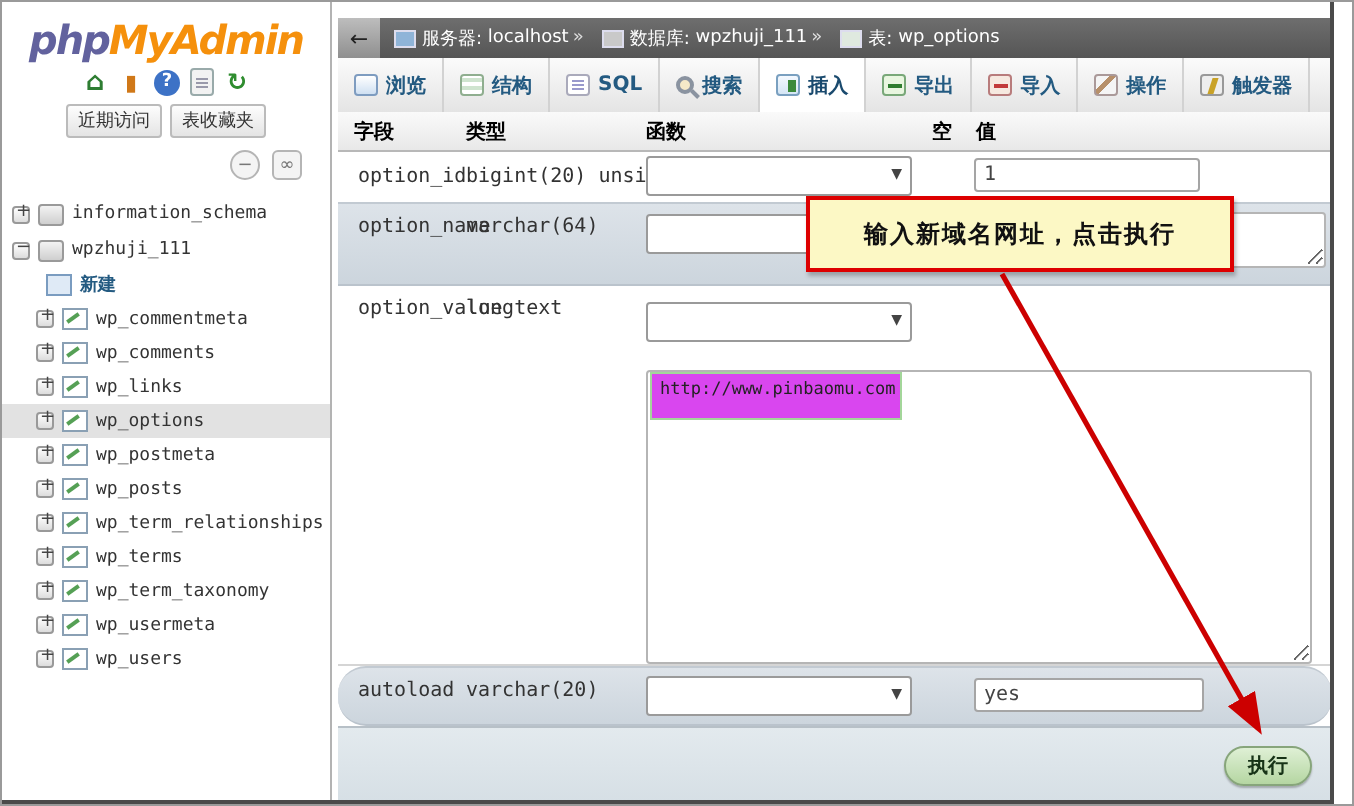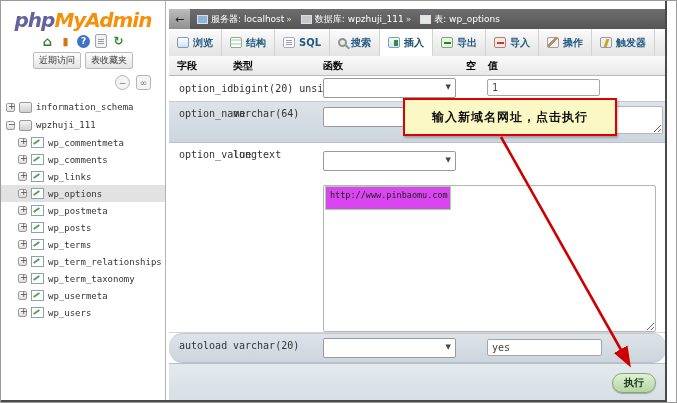--- a/index.html
+++ b/index.html
@@ -142,20 +142,24 @@
       <li class="titem db">
         <span class="plus"></span>
         <span class="db-ic"></span>
         <span>information_schema</span>
       </li>
       <li class="titem db">
         <span class="plus minus"></span>
         <span class="db-ic"></span>
         <span>wpzhuji_111</span>
       </li>
+      <li class="titem newt">
+        <span class="new-ic"></span>
+        <span>新建</span>
+      </li>
       <li class="titem tbl">
         <span class="plus"></span>
         <span class="tbl-ic"></span>
         <span>wp_commentmeta</span>
       </li>
       <li class="titem tbl">
         <span class="plus"></span>
         <span class="tbl-ic"></span>
         <span>wp_comments</span>
       </li>
@@ -175,26 +179,26 @@
         <span>wp_postmeta</span>
       </li>
       <li class="titem tbl">
         <span class="plus"></span>
         <span class="tbl-ic"></span>
         <span>wp_posts</span>
       </li>
       <li class="titem tbl">
         <span class="plus"></span>
         <span class="tbl-ic"></span>
+        <span>wp_term_relationships</span>
+      </li>
+      <li class="titem tbl">
+        <span class="plus"></span>
+        <span class="tbl-ic"></span>
         <span>wp_terms</span>
-      </li>
-      <li class="titem tbl">
-        <span class="plus"></span>
-        <span class="tbl-ic"></span>
-        <span>wp_term_relationships</span>
       </li>
       <li class="titem tbl">
         <span class="plus"></span>
         <span class="tbl-ic"></span>
         <span>wp_term_taxonomy</span>
       </li>
       <li class="titem tbl">
         <span class="plus"></span>
         <span class="tbl-ic"></span>
         <span>wp_usermeta</span>

